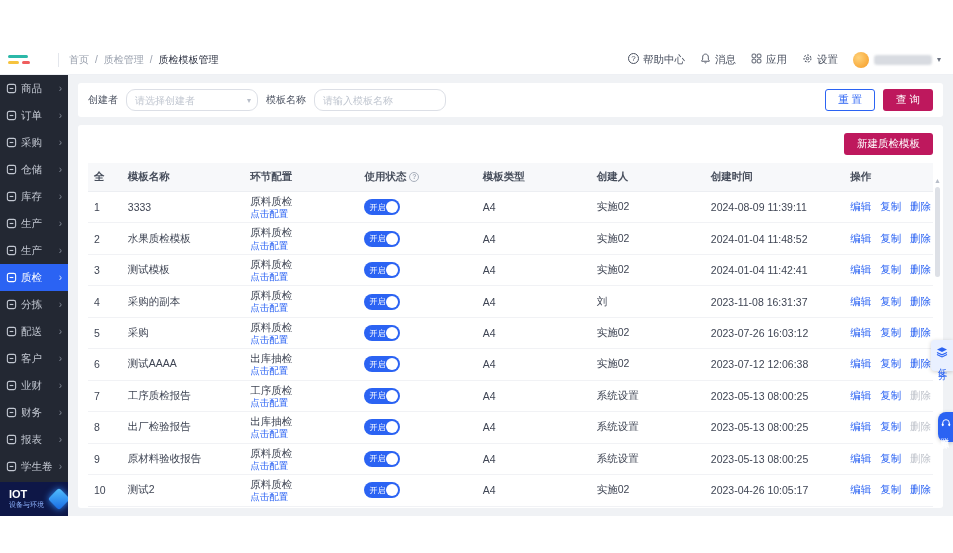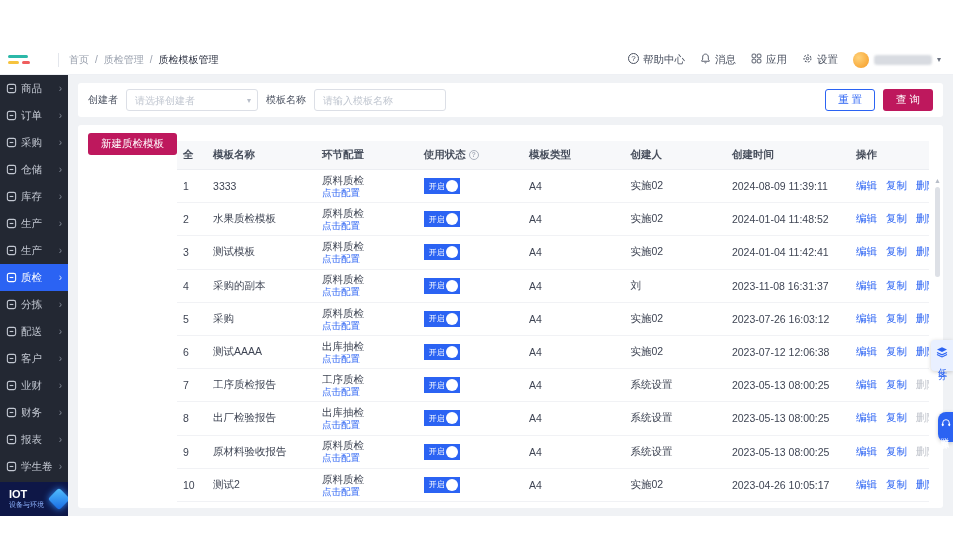--- a/index.html
+++ b/index.html
@@ -41,37 +41,37 @@
   .iot{margin-top:auto;height:34px;background:#0e1747;display:flex;align-items:center;padding:0 9px;gap:7px;flex:none}
   .iot-title{color:#fff;font-weight:bold;font-size:11px;line-height:1.1}
   .iot-sub{color:#8fb4ff;font-size:7px;white-space:nowrap}
   .cube{width:16px;height:16px;background:linear-gradient(135deg,#53c1ff,#1668e3);border-radius:3px;transform:rotate(45deg);box-shadow:0 0 7px #2f8cff;flex:none;margin-left:auto;margin-right:4px}
 
   .main{flex:1;background:#f0f2f5;padding:8px 10px;display:flex;flex-direction:column;gap:8px;overflow:hidden}
 
   
   .filter-card{background:#fff;border-radius:3px;padding:6px 10px;display:flex;align-items:center;gap:8px}
   .f-label{font-size:10px;color:#4a5160;white-space:nowrap}
-  .ctrl{height:22px;width:132px;border:1px solid #dcdfe6;border-radius:3px;background:#fff;position:relative;display:inline-flex;align-items:center;padding:0 8px}
+  .ctrl{height:22px;width:132px;border:1px solid #dcdfe6;border-radius:9px;background:#fff;position:relative;display:inline-flex;align-items:center;padding:0 8px}
   .ctrl input{border:none;outline:none;width:100%;font-size:10px;color:#3f4554;background:transparent;font-family:inherit}
   .ctrl input::placeholder{color:#c0c6d0}
   .sel-caret{position:absolute;right:6px;font-size:8px;color:#b7bdc8}
   .btn{height:22px;padding:0 12px;border-radius:3px;font-size:10.5px;display:inline-flex;align-items:center;cursor:pointer;border:1px solid transparent;white-space:nowrap}
   .btn.ghost{background:#fff;border-color:#2b63f3;color:#2b63f3;margin-left:auto}
   .btn.primary{background:#be185d;color:#fff}
 
   
-  .table-card{background:#fff;border-radius:3px;padding:8px 10px 6px;flex:1;display:flex;position:relative;overflow:hidden}
+  .table-card{background:#fff;border-radius:3px;padding:8px 10px 6px;flex:1;display:flex;flex-direction:column;position:relative;overflow:hidden}
   .card-toolbar{display:flex;justify-content:flex-end}
   .grid{width:100%;border-collapse:collapse;margin-top:8px;font-size:10.5px;table-layout:fixed}
   .grid th{background:#f7f8fa;color:#474e5c;font-weight:bold;text-align:left;padding:7px 6px;border-bottom:1px solid #eceef2;white-space:nowrap;overflow:hidden}
   .grid td{padding:3px 6px;border-bottom:1px solid #f1f2f5;color:#3f4554;vertical-align:middle;white-space:nowrap;overflow:hidden}
   .stage{line-height:1.15}
   .cfg-link{color:#2b63f3;font-size:9.5px;line-height:1.2;cursor:pointer;display:inline-block}
-  .toggle{width:36px;height:16px;border-radius:0;background:#2b63f3;display:inline-flex;align-items:center;position:relative;cursor:pointer}
+  .toggle{width:36px;height:16px;border-radius:8px;background:#2b63f3;display:inline-flex;align-items:center;position:relative;cursor:pointer}
   .t-label{color:#fff;font-size:8px;margin-left:5px}
   .t-knob{width:12px;height:12px;border-radius:50%;background:#fff;position:absolute;right:2px;top:2px}
   .op{color:#2b63f3;cursor:pointer;margin-right:6px;text-decoration:none}
   .op.disabled{color:#c0c4cc;cursor:not-allowed}
 
   
   .pager{margin-top:auto;display:flex;justify-content:flex-end;align-items:center;gap:6px;font-size:10.5px;color:#606672;padding:6px 2px 2px}
 
   
   .scroll-up{position:absolute;right:2px;top:52px;font-size:7px;color:#b7bdc8}

